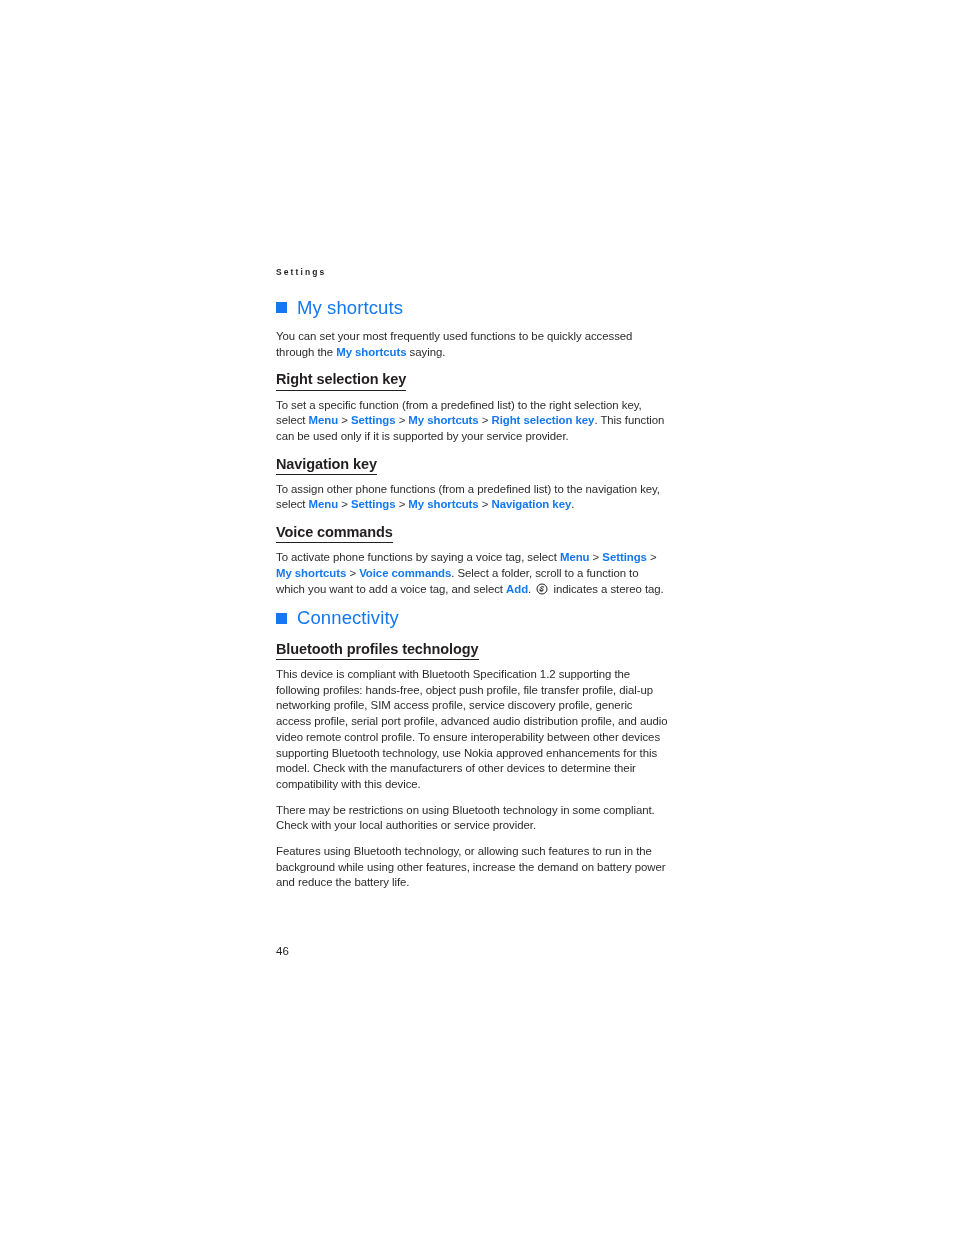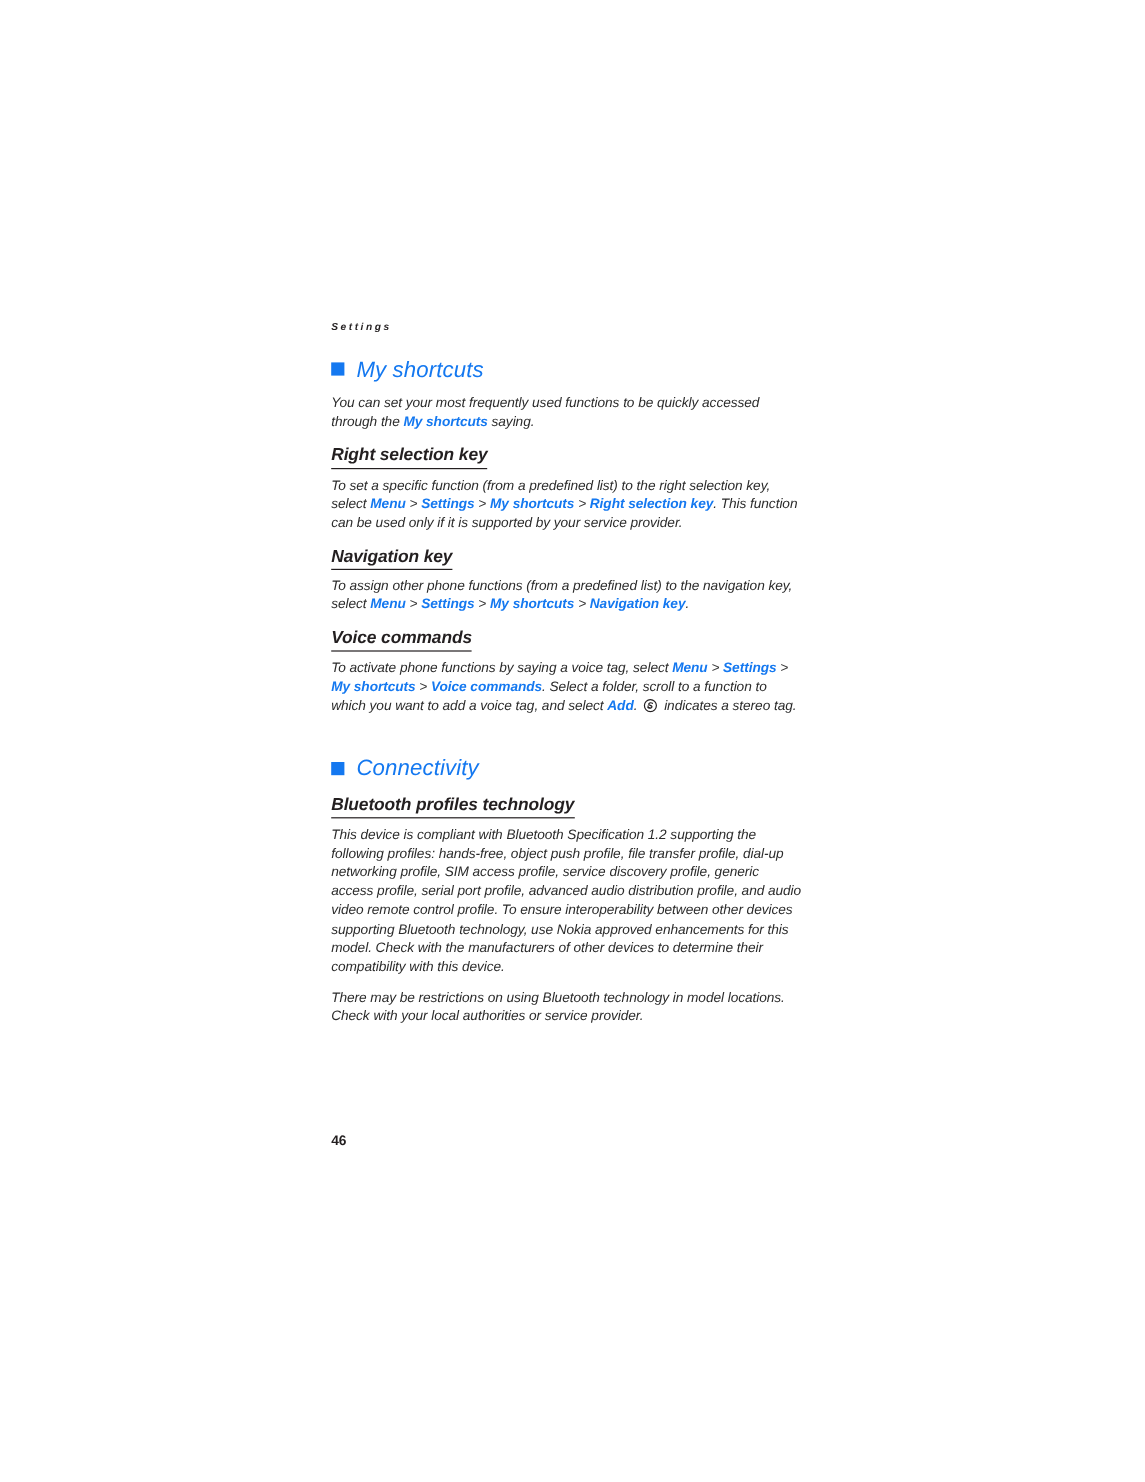--- a/index.html
+++ b/index.html
@@ -14,21 +14,20 @@
     color: #231f20;
     position: relative;
     overflow: hidden;
   }
 
   .page {
     position: absolute;
     left: 276px;
     top: 268px;
     width: 392px;
-    font-style: italic;
   }
 
   
   .running-header {
     font-size: 8.5px;
     font-weight: bold;
     letter-spacing: 2.1px;
     color: #231f20;
     margin: 0 0 22px 0;
     line-height: 1;
@@ -82,38 +81,38 @@
     color: #1478f0;
     font-weight: bold;
   }
   .sep {
     color: #3a3a3a;
     font-weight: normal;
   }
 
   
   .gap-before-subhead { margin-top: 6px; }
-  .gap-before-section { margin-top: 34px; }
+  .gap-before-section { margin-top: 12px; }
 
   
   .voicetag-icon {
     display: inline-block;
     width: 12px;
     height: 12px;
     vertical-align: -2px;
     margin: 0 2px;
   }
   .voicetag-icon svg { display: block; }
 
   .page-number {
     position: absolute;
     left: 276px;
     top: 946px;
     font-size: 11.5px;
-    font-weight: bold;
+    font-weight: normal;
     color: #231f20;
     line-height: 1;
   }
 </style>
 </head>
 <body>
 
 <div class="page">
 
   <div class="running-header">Settings</div>
@@ -146,18 +145,19 @@
 
   <div class="section-heading gap-before-section">
     <span class="bullet"></span>
     <span class="heading-text">Connectivity</span>
   </div>
 
 
   <div class="gap-before-subhead">
     <div class="sub-heading">Bluetooth profiles technology</div>
     <p class="body">This device is compliant with Bluetooth Specification 1.2 supporting the following profiles: hands-free, object push profile, file transfer profile, dial-up networking profile, SIM access profile, service discovery profile, generic access profile, serial port profile, advanced audio distribution profile, and audio video remote control profile. To ensure interoperability between other devices supporting Bluetooth technology, use Nokia approved enhancements for this model. Check with the manufacturers of other devices to determine their compatibility with this device.</p>
-    <p class="body">There may be restrictions on using Bluetooth technology in model locations. Check with your local authorities or service provider.</p>
+    <p class="body">There may be restrictions on using Bluetooth technology in some compliant. Check with your local authorities or service provider.</p>
+    <p class="body tight">Features using Bluetooth technology, or allowing such features to run in the background while using other features, increase the demand on battery power and reduce the battery life.</p>
   </div>
 
 </div>
 
 <div class="page-number">46</div>
 
 </body></html>

